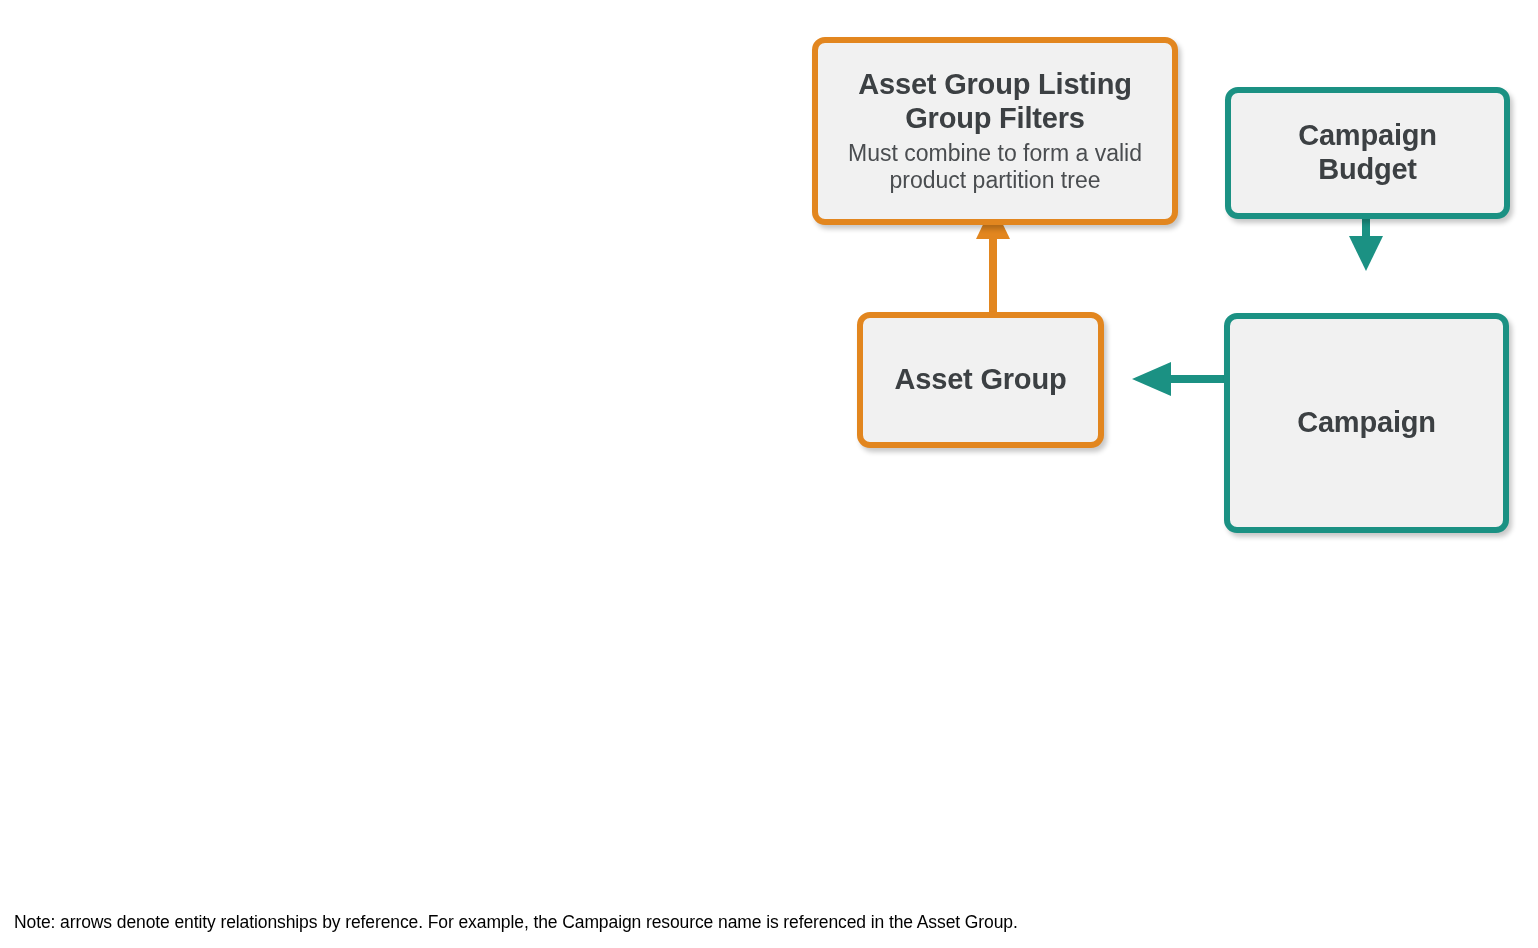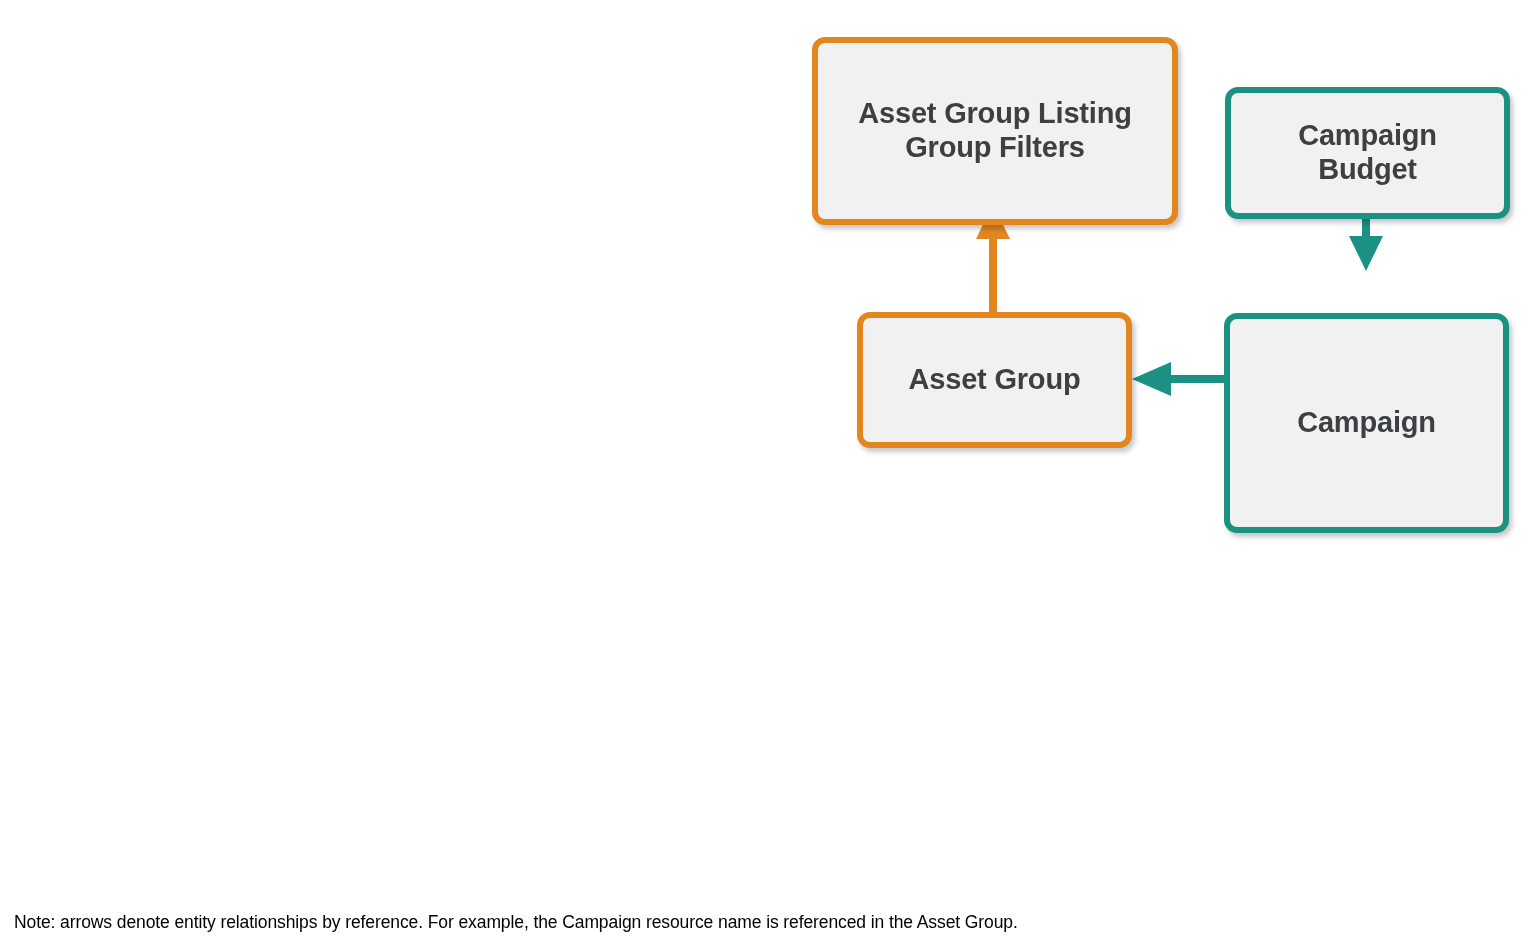--- a/index.html
+++ b/index.html
@@ -95,28 +95,30 @@
   <div class="arrow" style="left:1128px; top:358px; width:104px; height:42px;">
     <svg width="104" height="42" viewBox="0 0 104 42">
       <rect x="38" y="17" width="66" height="8" fill="#1B9183"></rect>
       <polygon points="43,4 43,38 4,21" fill="#1B9183"></polygon>
     </svg>
   </div>
 
   <div class="node orange" style="left:812px; top:18px; width:366px; height:188px; padding:6px 14px;margin-top:19px;">
     <div class="node-title">Asset Group Listing
 Group Filters</div>
+    <div class="node-sub">Must combine to form a valid
+product partition tree</div>
   </div>
 
   <div class="node teal" style="left:1225px; top:44px; width:285px; height:132px; padding:6px 12px;">
     <div class="node-title">Campaign
 Budget</div>
   </div>
 
-  <div class="node orange" style="left:857px; top:312px; width:275px; height:136px; padding:6px 28px;">
+  <div class="node orange" style="left:857px; top:312px; width:247px; height:136px; padding:6px 28px;">
     <div class="node-title">Asset Group</div>
   </div>
 
   <div class="node teal" style="left:1224px; top:270px; width:285px; height:220px; padding:6px 10px;">
     <div class="node-title">Campaign</div>
   </div>
 
   <div class="note">Note: arrows denote entity relationships by reference. For example, the Campaign resource name is referenced in the Asset Group.</div>
 
 </div>

